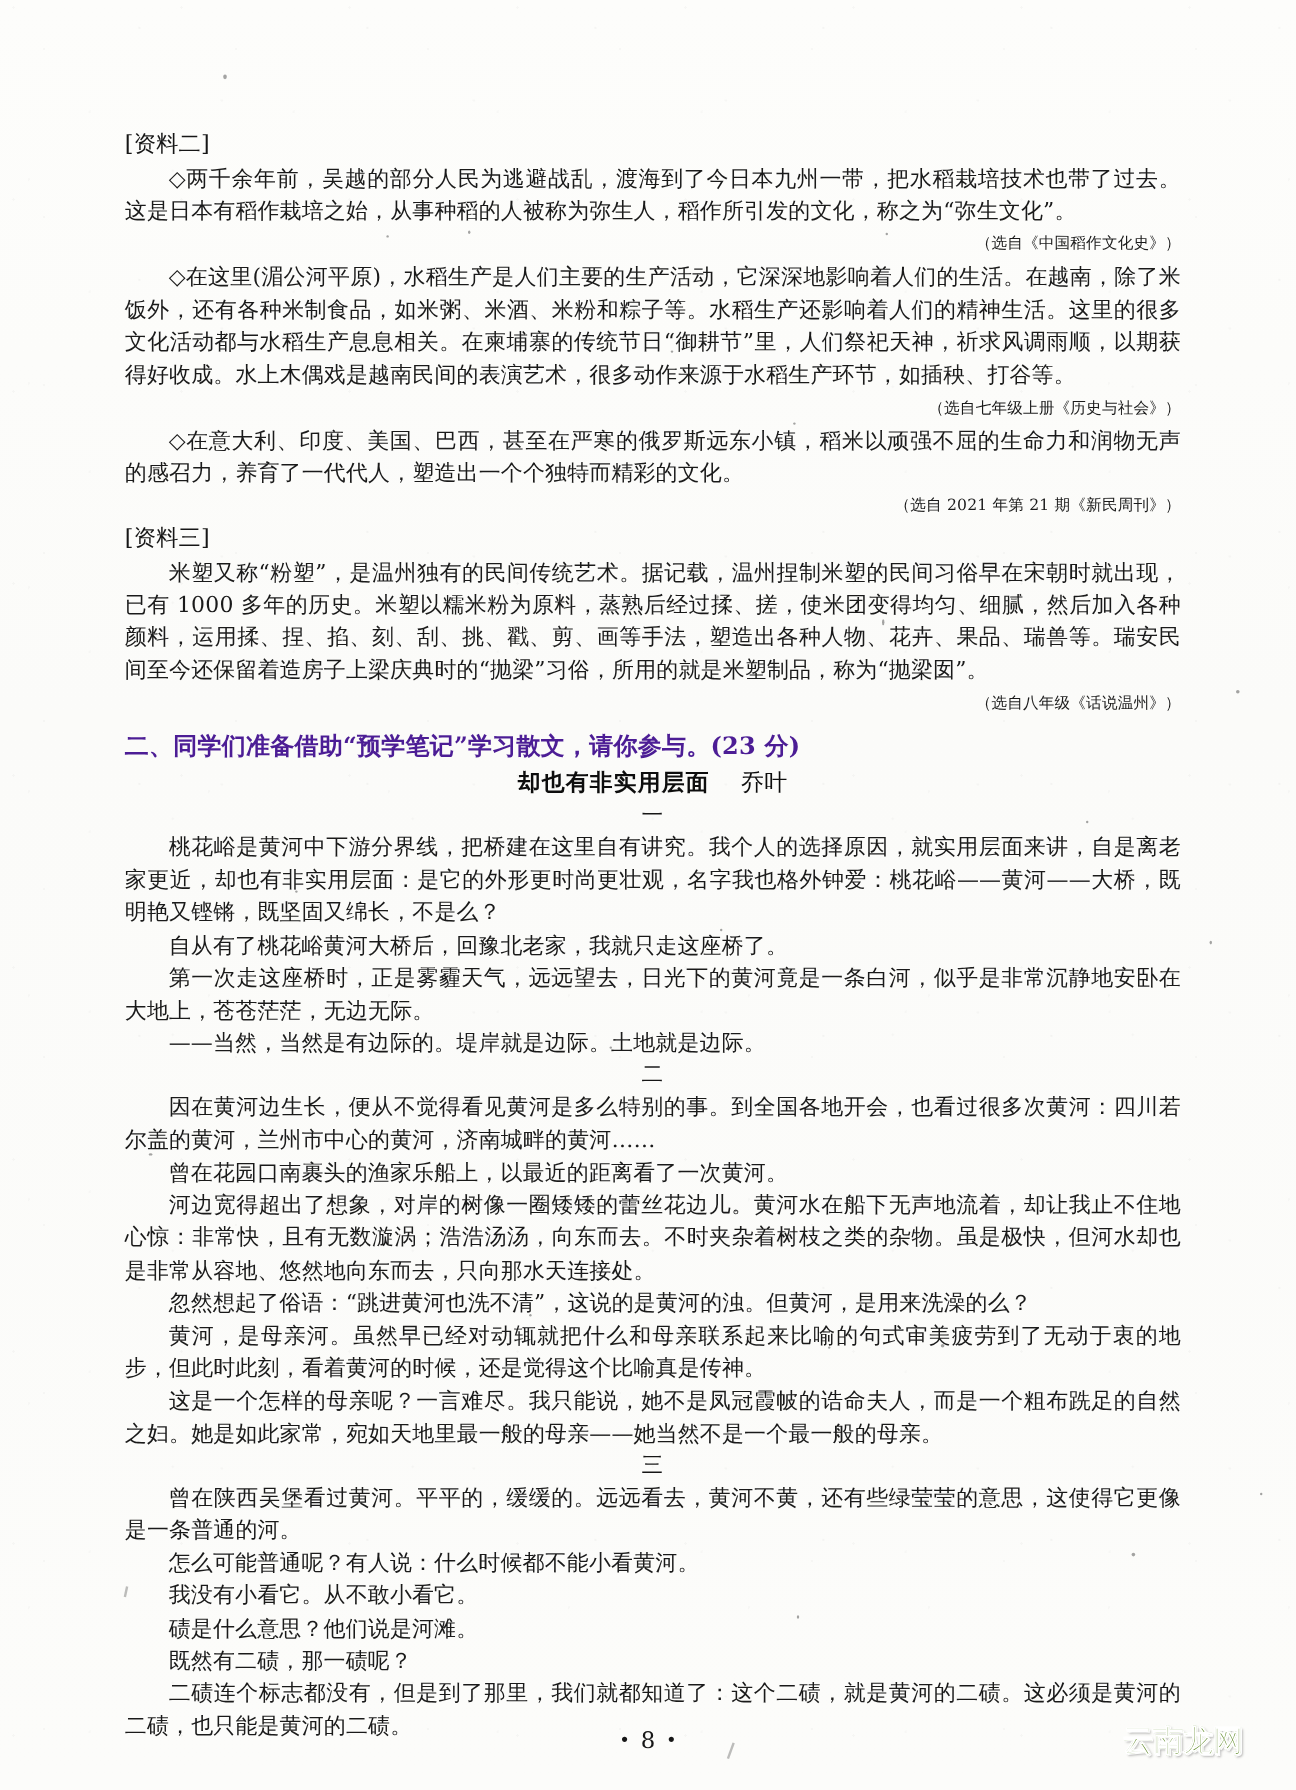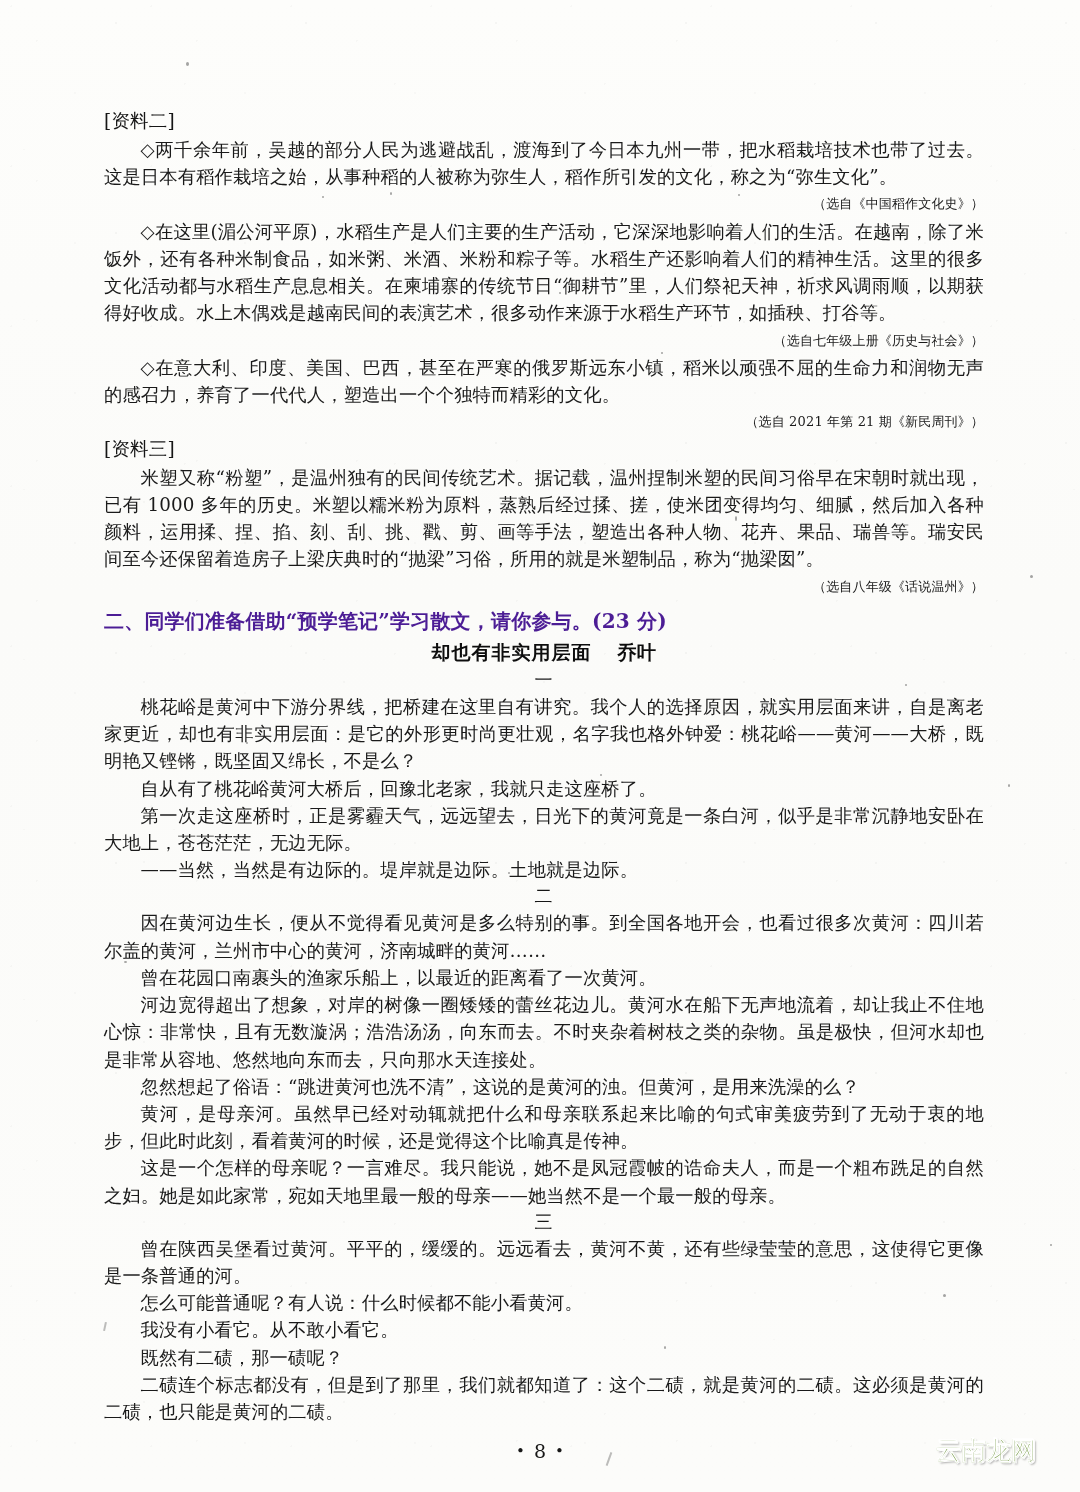--- a/index.html
+++ b/index.html
@@ -84,21 +84,21 @@
   .essay-title {
     font-size: 19px;
     line-height: 30px;
     font-weight: bold;
     color: #0d0d0d;
     text-align: center;
     margin: 1px 0 0 0;
     letter-spacing: 1px;
   }
   .essay-title .author {
-    font-weight: bold;
+    font-weight: normal;
     margin-left: 26px;
     letter-spacing: 0.5px;
   }
 
   .numeral {
     font-size: 18px;
     line-height: 26px;
     text-align: center;
     color: #161616;
     margin: 0;
@@ -215,20 +215,21 @@
   <p class="para">曾在花园口南裹头的渔家乐船上，以最近的距离看了一次黄河。</p>
   <p class="para">河边宽得超出了想象，对岸的树像一圈矮矮的蕾丝花边儿。黄河水在船下无声地流着，却让我止不住地心惊：非常快，且有无数漩涡；浩浩汤汤，向东而去。不时夹杂着树枝之类的杂物。虽是极快，但河水却也是非常从容地、悠然地向东而去，只向那水天连接处。</p>
   <p class="para">忽然想起了俗语：“跳进黄河也洗不清”，这说的是黄河的浊。但黄河，是用来洗澡的么？</p>
   <p class="para">黄河，是母亲河。虽然早已经对动辄就把什么和母亲联系起来比喻的句式审美疲劳到了无动于衷的地步，但此时此刻，看着黄河的时候，还是觉得这个比喻真是传神。</p>
   <p class="para">这是一个怎样的母亲呢？一言难尽。我只能说，她不是凤冠霞帔的诰命夫人，而是一个粗布跣足的自然之妇。她是如此家常，宛如天地里最一般的母亲——她当然不是一个最一般的母亲。</p>
 
   <div class="numeral">三</div>
   <p class="para">曾在陕西吴堡看过黄河。平平的，缓缓的。远远看去，黄河不黄，还有些绿莹莹的意思，这使得它更像是一条普通的河。</p>
   <p class="para">怎么可能普通呢？有人说：什么时候都不能小看黄河。</p>
   <p class="para">我没有小看它。从不敢小看它。</p>
+  <p class="para">碛是什么意思？他们说是河滩。</p>
   <p class="para">既然有二碛，那一碛呢？</p>
   <p class="para">二碛连个标志都没有，但是到了那里，我们就都知道了：这个二碛，就是黄河的二碛。这必须是黄河的二碛，也只能是黄河的二碛。</p>
 
 </div>
 
 <div class="folio">
   <span class="dot">•</span><span class="num">8</span><span class="dot">•</span>
 </div>
 
 <div class="watermark">云南龙网</div>

